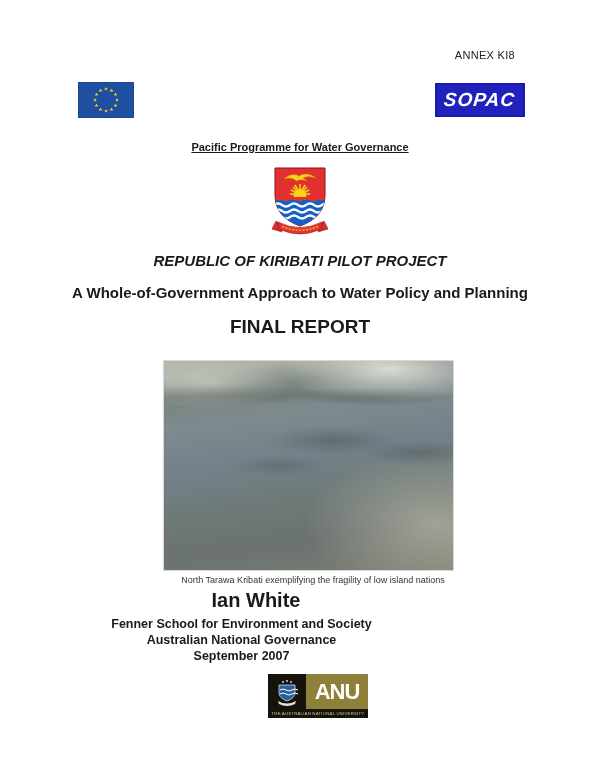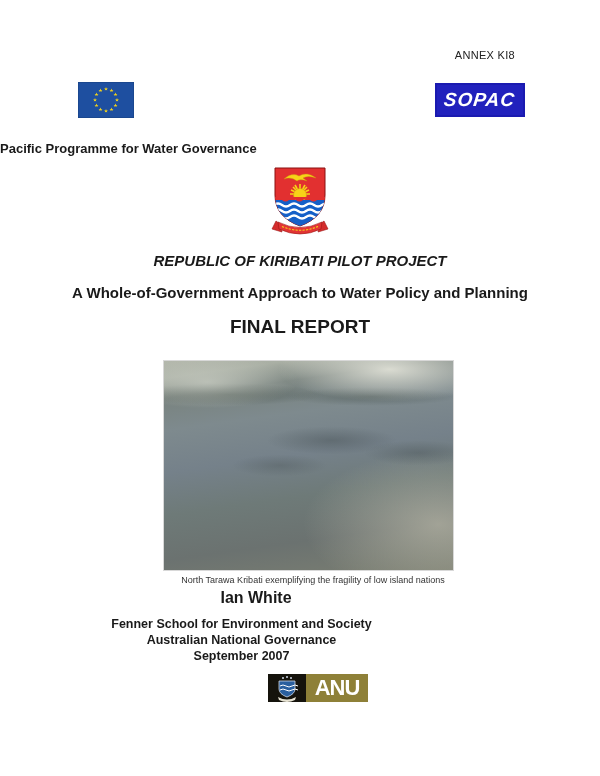--- a/index.html
+++ b/index.html
@@ -16,22 +16,22 @@
   .sopac{
     position:absolute;left:435px;top:83px;width:90px;height:34px;
     display:flex;align-items:center;justify-content:center;
     border:2px solid #1a1ab0;box-sizing:border-box;
   }
   .sopac span{
     font-style:italic;font-weight:bold;font-size:19px;color:#ffffff;
     letter-spacing:1px;transform:skewX(-6deg);
   }
   .programme-title{
-    position:absolute;top:141px;left:0;width:600px;
-    font-size:13px;font-weight:bold;
+    position:absolute;top:141px;left:0;width:600px;text-align:center;
+    font-size:11px;font-weight:bold;text-decoration:underline;
   }
   .emblem{position:absolute;left:270px;top:167px;width:60px;height:72px;}
   .title-block{position:absolute;top:252px;left:0;width:600px;text-align:center;}
   .t-line1{font-size:15px;font-weight:bold;margin:0 0 13px 0;font-style:italic;}
   .t-line2{font-size:15px;font-weight:bold;max-width:470px;margin:10px auto 13px auto;line-height:1.4;}
   .t-line3{font-size:19px;font-weight:bold;}
   
   .photo{
     position:absolute;left:163px;top:360px;width:291px;height:211px;
     border:1px solid #d8d8d8;box-sizing:border-box;
@@ -45,28 +45,28 @@
       radial-gradient(ellipse 22% 7% at 40% 50%, rgba(74,84,86,0.35), transparent 75%),
       radial-gradient(ellipse 60% 45% at 95% 78%, rgba(206,202,182,0.55), transparent 78%),
       linear-gradient(172deg,#b2b6aa 0%,#a9afa4 7%,#79837f 15%,#7e8a8e 28%,#75818a 45%,#6e7a78 62%,#6b7270 80%,#7a7e72 100%);
   }
   .caption{
     position:absolute;top:575px;left:163px;width:300px;text-align:center;
     font-size:9px;color:#333;
   }
   .author{
     position:absolute;top:589px;left:0;width:512px;text-align:center;
-    font-size:16px;font-weight:bold;
+    font-size:20px;font-weight:bold;
   }
   .affil{
     position:absolute;top:617px;left:0;width:483px;text-align:center;
     font-size:12.5px;font-weight:bold;line-height:1.26;
   }
   
-  .anu{position:absolute;left:268px;top:674px;width:100px;height:28px;display:flex;flex-direction:column;}
+  .anu{position:absolute;left:268px;top:674px;width:100px;height:44px;display:flex;flex-direction:column;}
   .anu-top{display:flex;height:35px;}
   .anu-crest{width:38px;background:#15130c;display:flex;align-items:center;justify-content:center;}
   .anu-gold{flex:1;background:#8e8038;display:flex;align-items:center;justify-content:center;}
   .anu-gold span{color:#ffffff;font-weight:bold;font-size:22px;letter-spacing:-1px;}
   .anu-strip{
     height:9px;background:#15130c;display:flex;align-items:center;justify-content:center;overflow:hidden;
   }
   .anu-strip span{
     color:#cfc489;font-size:7px;white-space:nowrap;transform:scale(0.62);letter-spacing:0.3px;
   }

